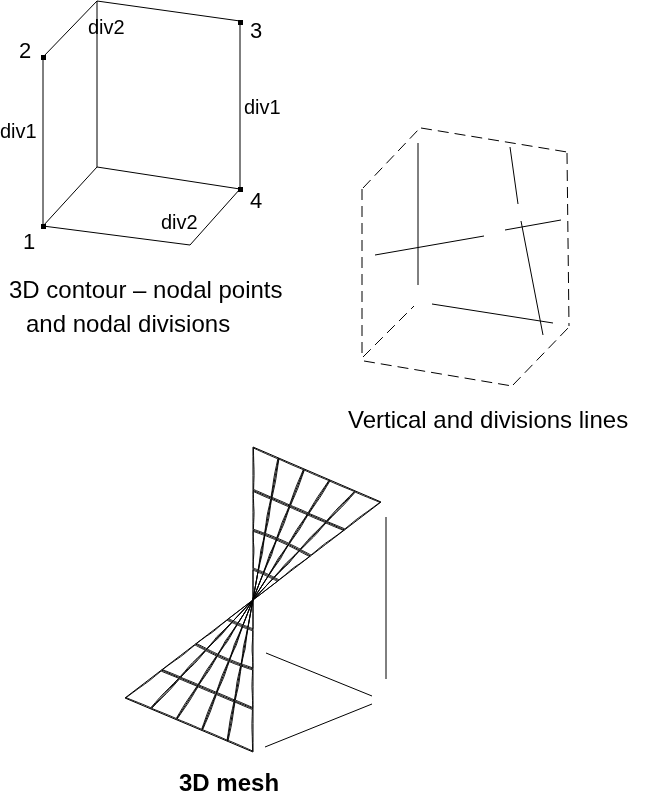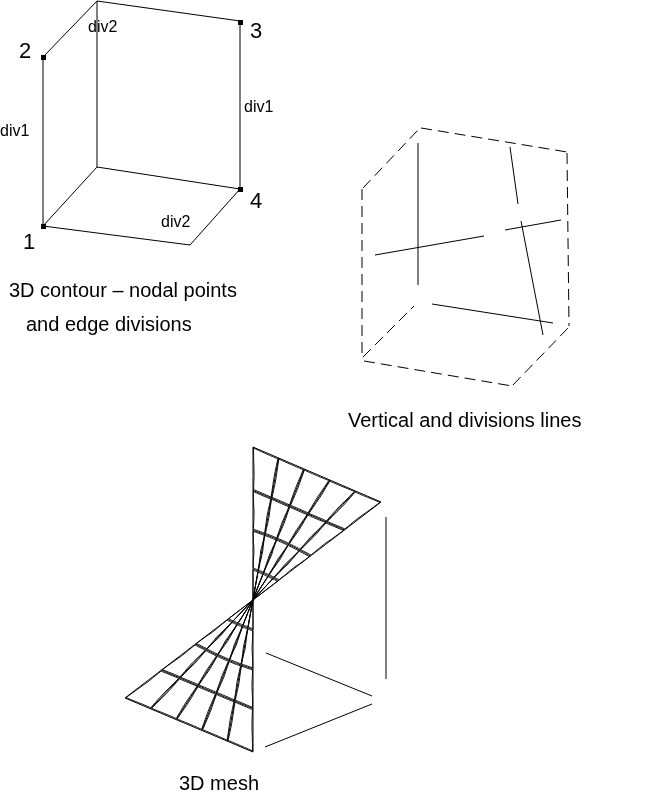--- a/index.html
+++ b/index.html
@@ -1,28 +1,28 @@
 <!DOCTYPE html>
 <html><head>
 <meta charset="utf-8">
 <style>
   html,body{margin:0;padding:0;}
   body{
     width:672px;height:803px;background:#ffffff;position:relative;overflow:hidden;
     font-family:"Liberation Sans", sans-serif;color:#000;
   }
   #diagram-svg{position:absolute;left:0;top:0;}
-  .caption{position:absolute;font-size:20px;line-height:22px;white-space:nowrap;}
+  .caption{position:absolute;font-size:24px;line-height:22px;white-space:nowrap;}
   .node-label{position:absolute;font-size:22px;line-height:22px;white-space:nowrap;}
-  .div-label{position:absolute;font-size:16px;line-height:16px;white-space:nowrap;}
+  .div-label{position:absolute;font-size:20px;line-height:16px;white-space:nowrap;}
   
   #cap-contour-1{left:9px;top:279px;}
   #cap-contour-2{left:26px;top:313px;}
   #cap-boxlines{left:348px;top:409px;}
-  #cap-mesh{left:179px;top:772px;}
+  #cap-mesh{left:179px;top:772px;font-weight:bold;}
 </style>
 </head>
 <body>
 
 <svg id="diagram-svg" width="672" height="803" viewBox="0 0 672 803" xmlns="http://www.w3.org/2000/svg">
   <g id="g-contour">
       <line x1="43" y1="57" x2="97" y2="1" stroke="#000000" stroke-width="1"></line>
       <line x1="97" y1="1" x2="240" y2="21" stroke="#000000" stroke-width="1"></line>
       <line x1="240" y1="21" x2="240" y2="189" stroke="#000000" stroke-width="1"></line>
       <line x1="43" y1="57" x2="43" y2="226" stroke="#000000" stroke-width="1"></line>
@@ -101,21 +101,21 @@
       <path d="M253.00 668.92L251.17 668.34L249.34 667.75L247.49 667.15L245.64 666.54L243.78 665.91L241.92 665.27L240.05 664.61L238.17 663.93L236.30 663.24L234.43 662.53L232.55 661.81L230.68 661.06L228.82 660.30L226.96 659.53L225.10 658.73L223.26 657.93L221.43 657.11L219.61 656.27L217.80 655.43L216.00 654.57L214.22 653.71L212.45 652.84L210.70 651.96L208.96 651.07L207.24 650.19L205.53 649.30L203.83 648.41L202.15 647.52L200.48 646.63L198.83 645.75L197.18 644.86L195.55 643.99" fill="none" stroke="#000000" stroke-width="1"></path>
       <path d="M253.00 708.59L250.14 707.41L247.27 706.23L244.41 705.05L241.54 703.87L238.68 702.68L235.81 701.50L232.94 700.32L230.07 699.13L227.20 697.94L224.33 696.75L221.46 695.55L218.59 694.35L215.72 693.15L212.86 691.95L209.99 690.74L207.13 689.53L204.26 688.31L201.40 687.10L198.54 685.88L195.69 684.66L192.83 683.44L189.98 682.22L187.13 681.00L184.28 679.78L181.43 678.56L178.59 677.34L175.74 676.12L172.89 674.90L170.05 673.69L167.20 672.47L164.35 671.26L161.51 670.05" fill="none" stroke="#000000" stroke-width="1"></path>
       <path d="M253.00 752.00L249.00 750.31L245.00 748.63L241.00 746.94L237.00 745.25L233.00 743.56L229.00 741.88L225.00 740.19L221.00 738.50L217.00 736.82L213.00 735.13L209.00 733.44L205.00 731.75L201.00 730.07L197.00 728.38L193.00 726.69L189.00 725.00L185.00 723.32L181.00 721.63L177.00 719.94L173.00 718.25L169.00 716.56L165.00 714.88L161.00 713.19L157.00 711.50L153.00 709.81L149.00 708.13L145.00 706.44L141.00 704.75L137.00 703.06L133.00 701.38L129.00 699.69L125.00 698.00" fill="none" stroke="#000000" stroke-width="1"></path>
       <line x1="386" y1="517" x2="386" y2="679" stroke="#000000" stroke-width="1"></line>
       <line x1="266" y1="653" x2="372" y2="696" stroke="#000000" stroke-width="1"></line>
       <line x1="372" y1="704" x2="265" y2="747" stroke="#000000" stroke-width="1"></line>
     </g>
 </svg>
 
 <div class="caption" id="cap-contour-1">3D contour – nodal points</div>
-<div class="caption" id="cap-contour-2">and edge divisions</div>
+<div class="caption" id="cap-contour-2">and nodal divisions</div>
 <div class="caption" id="cap-boxlines">Vertical and divisions lines</div>
 <div class="caption" id="cap-mesh">3D mesh</div>
 
 <div class="node-label" style="left: 23px; top: 231px;">1</div>
 <div class="node-label" style="left: 19px; top: 40px;">2</div>
 <div class="node-label" style="left: 250px; top: 20px;">3</div>
 <div class="node-label" style="left: 250px; top: 190px;">4</div>
 <div class="div-label" style="left: 88px; top: 19px;">div2</div>
 <div class="div-label" style="left: 0px; top: 123px;">div1</div>
 <div class="div-label" style="left: 244px; top: 99px;">div1</div>

